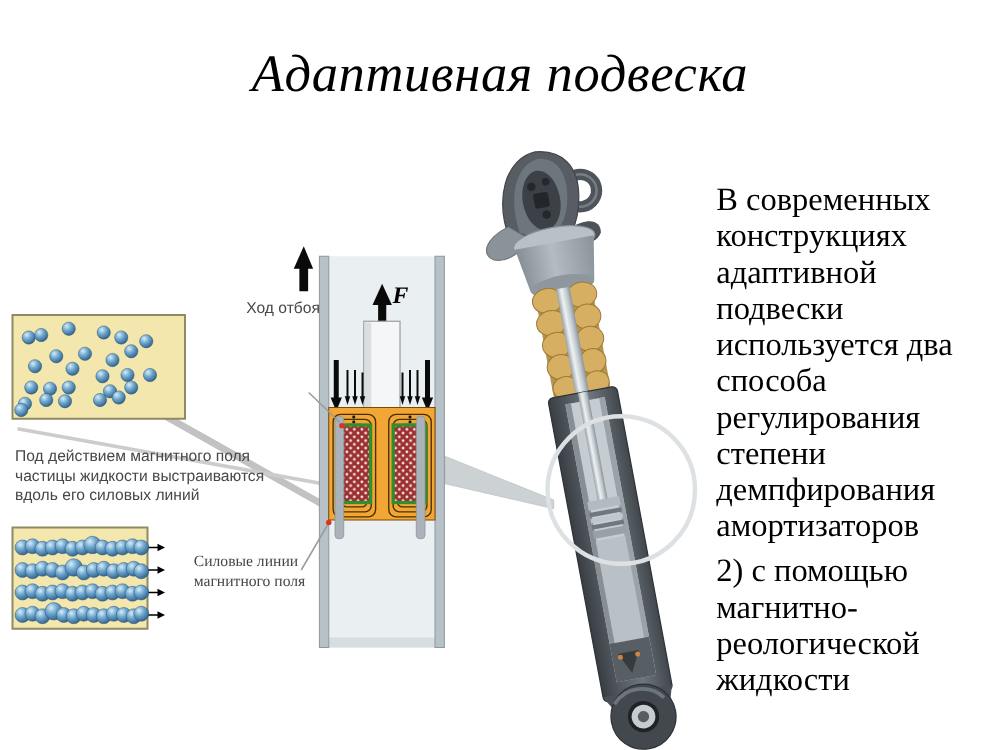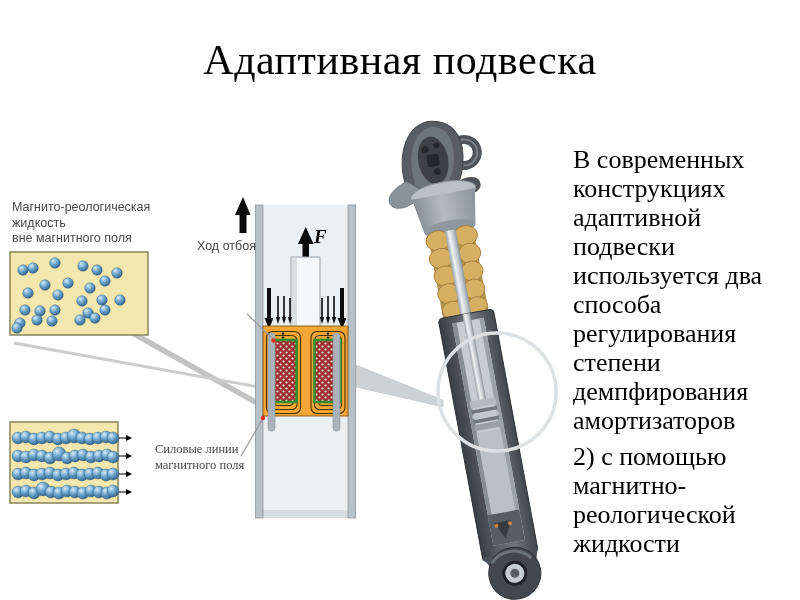--- a/index.html
+++ b/index.html
@@ -4,20 +4,21 @@
 <style>
   html,body{margin:0;padding:0;background:#888;}
   .slide{
     position:relative;width:800px;height:600px;background:#ffffff;
     overflow:hidden;font-family:"Liberation Sans",sans-serif;
   }
   .slide-title{
     position:absolute;left:0;right:0;top:36px;text-align:center;
     font-family:"Liberation Serif",serif;font-size:42px;color:#000;
     letter-spacing:.5px;
+    font-style:italic;
   }
   .body-text{
     position:absolute;left:573px;top:145px;width:218px;
     font-family:"Liberation Serif",serif;font-size:26px;line-height:29px;
     color:#000;
   }
   .body-text p{margin:0;white-space:pre-line;}
   .body-text p + p{margin-top:7px;}
   .diag-label{
     position:absolute;font-size:12.5px;line-height:15.5px;color:#474747;
@@ -319,23 +320,24 @@
         <circle cx="1" cy="449" r="9.5" fill="#c6cdd2"></circle>
         <circle cx="1" cy="449" r="4.5" fill="#565d63"></circle>
       </g>
     </g>
 
     <circle cx="497" cy="392" r="59" fill="none" stroke="#dde1e4" stroke-width="3.5"></circle>
   </svg>
 
   <div class="slide-title">Адаптивная подвеска</div>
 
-  <div class="diag-label" id="lbl-fluid-outside">Магнито-реологическая жидкость
-вне магнитного поля</div>
   <div class="diag-label" id="lbl-rebound">Ход отбоя</div>
+  <div class="diag-label" id="lbl-fluid-aligned">Под действием магнитного поля
+частицы жидкости выстраиваются
+вдоль его силовых линий</div>
   <div class="diag-label" id="lbl-field-lines">Силовые линии
 магнитного поля</div>
   <div id="lbl-force">F</div>
 
   <div class="body-text">
     <p>В современных
 конструкциях
 адаптивной
 подвески
 используется два

